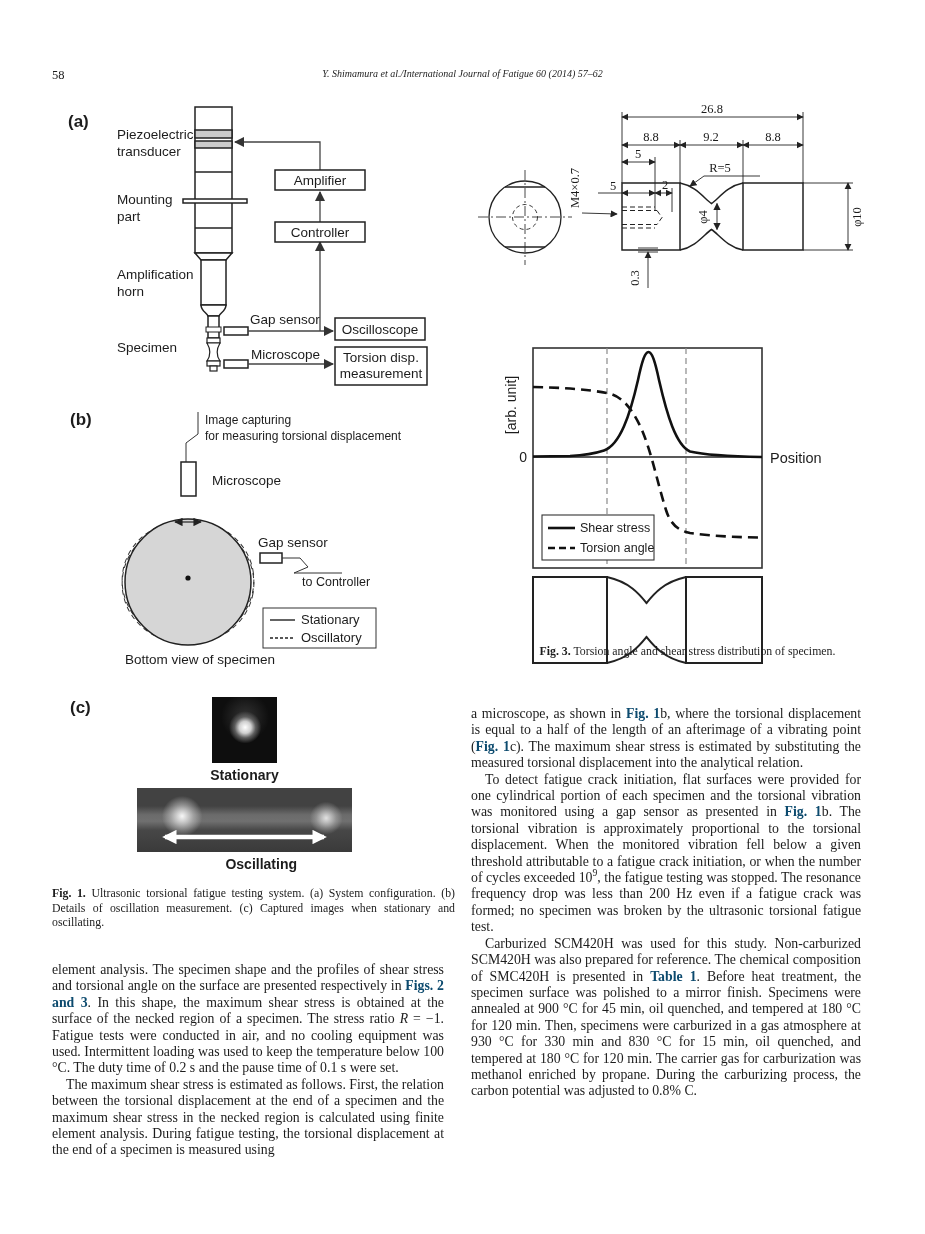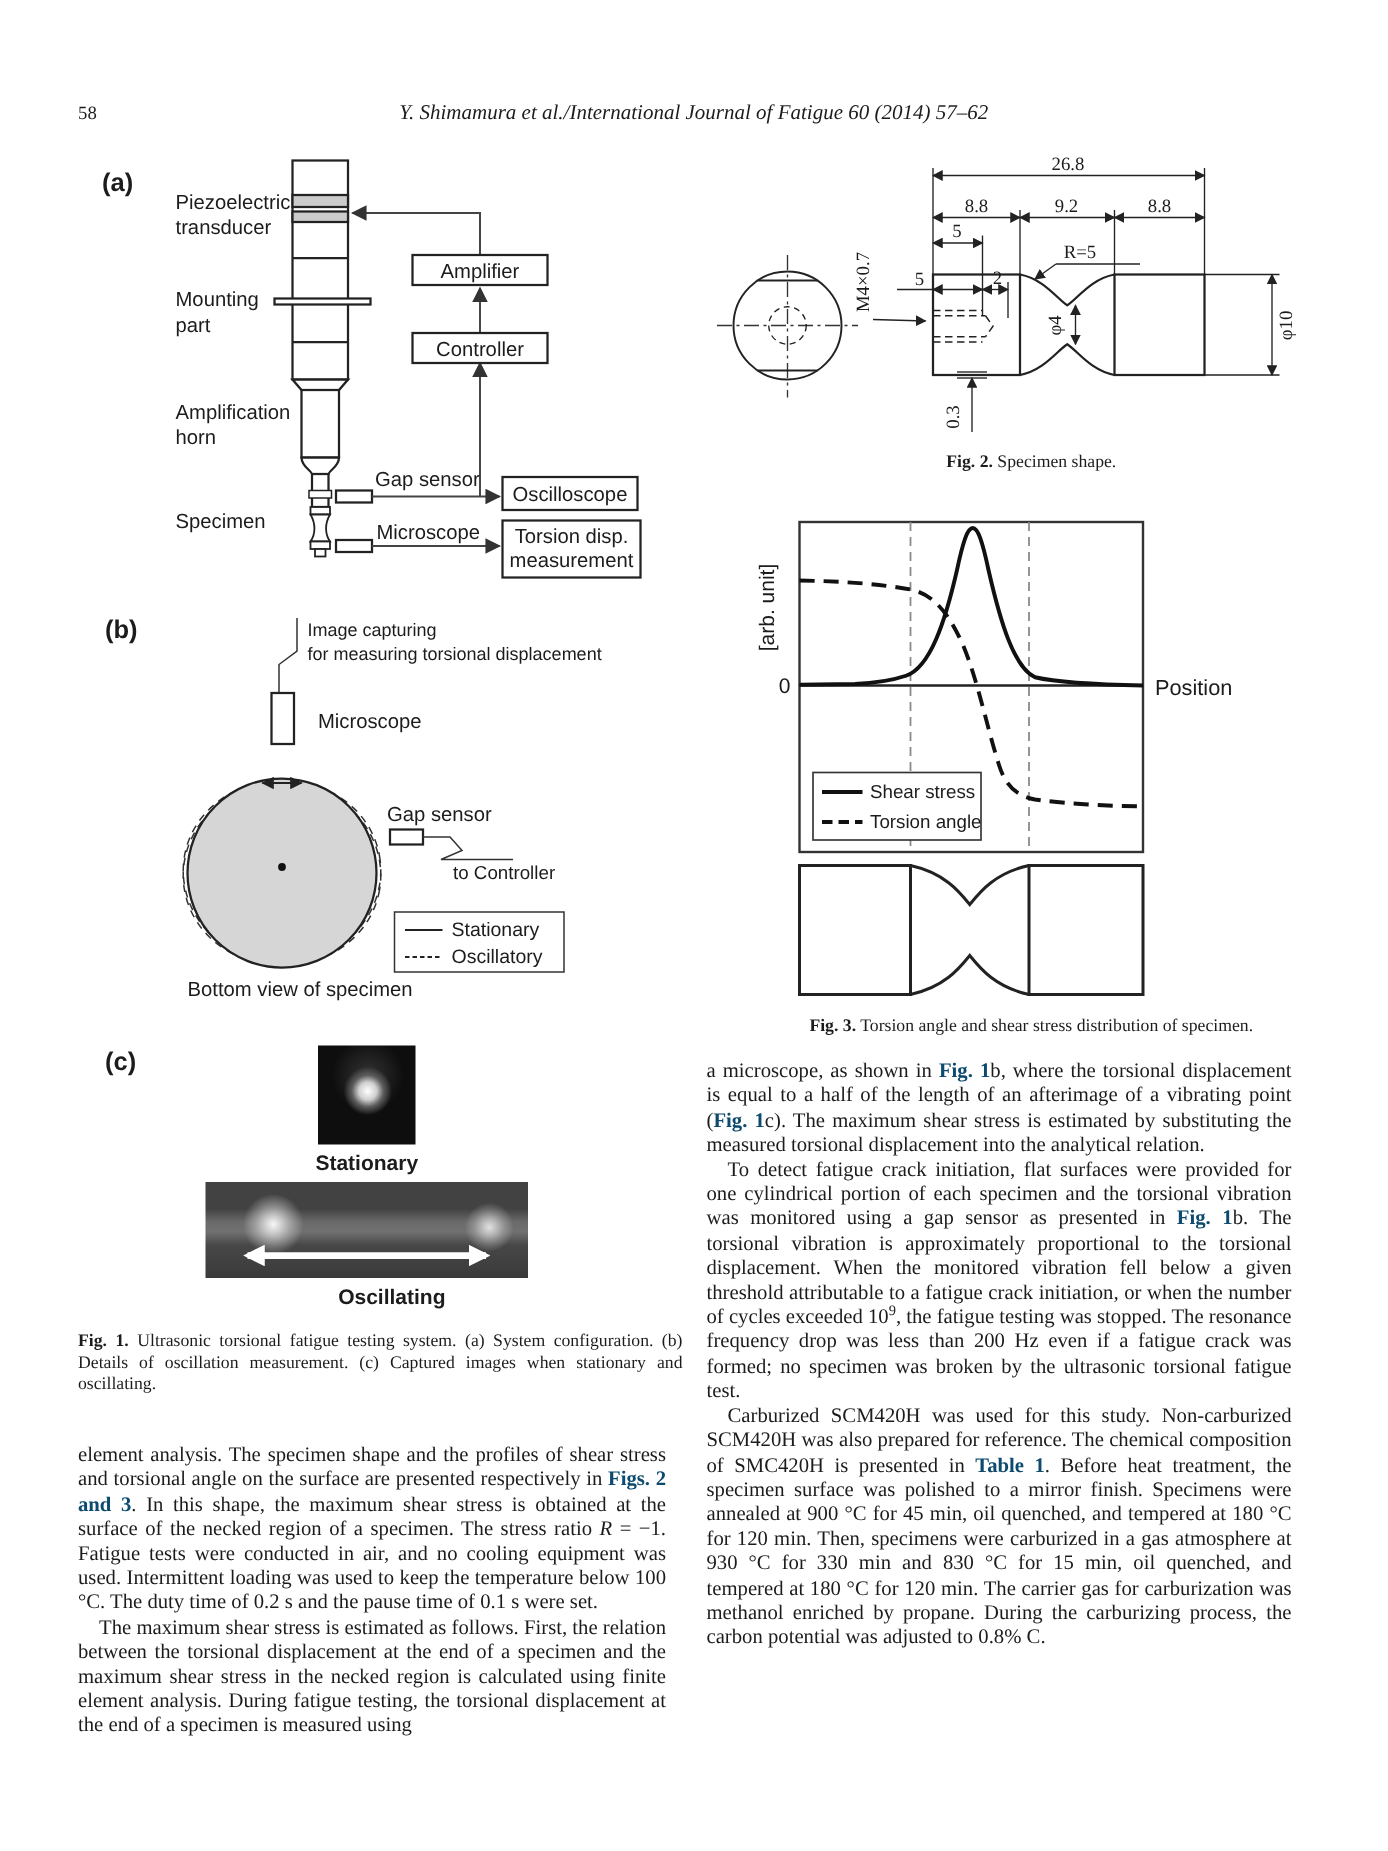--- a/index.html
+++ b/index.html
@@ -1,21 +1,21 @@
 <!DOCTYPE html>
 <html><head>
 <meta charset="utf-8">
 <style>
   html,body{margin:0;padding:0;background:#fff;}
   #page{position:relative;width:925px;height:1234px;background:#ffffff;overflow:hidden;
         font-family:"Liberation Serif", serif;color:#1c1c1c;}
   .abs{position:absolute;}
   
   .pagenum{font-size:12.5px;}
-  .runhead{font-size:14px;font-style:italic;text-align:center;}
+  .runhead{font-size:10px;font-style:italic;text-align:center;}
   
   .col{font-size:13.8px;line-height:16.4px;text-align:justify;}
   .col p{margin:0;}
   .col p.ind{text-indent:14px;}
   .col h2{font-size:13.8px;margin:19px 0 17px 0;font-weight:bold;}
   .lnk{color:#0c4a6e;font-weight:bold;}
   .it{font-style:italic;}
   .sup{vertical-align:super;font-size:70%;line-height:0;}
   .b{font-weight:bold;}
   
@@ -246,21 +246,20 @@
       <text x="303" y="41" class="ser">8.8</text>
       <text x="168" y="58" class="ser">5</text>
       <text x="143" y="90" class="ser">5</text>
       <text x="195" y="89" class="ser">2</text>
       <text x="250" y="72" class="ser">R=5</text>
       <text x="237" y="117" class="ser" transform="rotate(-90 237 117)">φ4</text>
       <text x="391" y="117" class="ser" transform="rotate(-90 391 117)">φ10</text>
       <text x="169" y="178" class="ser" transform="rotate(-90 169 178)">0.3</text>
     </g>
   </svg>
-  <div class="abs figcap-c" style="left:480px;top:300px;width:415px;"><span class="b">Fig. 2.</span><span> Specimen shape.</span></div>
 
   <svg class="abs" style="left:480px;top:330px;" width="430" height="345" viewBox="0 0 430 345">
 
     <rect x="53" y="18" width="229" height="220" fill="none" stroke="#333" stroke-width="1.6"></rect>
 
     <line x1="127" y1="18" x2="127" y2="238" stroke="#8a8a8a" stroke-width="1.2" stroke-dasharray="6 4"></line>
     <line x1="206" y1="18" x2="206" y2="238" stroke="#8a8a8a" stroke-width="1.2" stroke-dasharray="6 4"></line>
 
     <line x1="53" y1="127" x2="282" y2="127" stroke="#222" stroke-width="1.6"></line>
 
@@ -284,21 +283,21 @@
       <text x="100" y="222" font-size="12.5">Torsion angle</text>
     </g>
 
     <g stroke="#222" fill="none" stroke-width="2">
       <rect x="53" y="247" width="74" height="86"></rect>
       <rect x="206" y="247" width="76" height="86"></rect>
       <path d="M127,247 C150,252 160,265 166.5,273 C173,265 183,252 206,247"></path>
       <path d="M127,333 C150,328 160,315 166.5,307 C173,315 183,328 206,333"></path>
     </g>
   </svg>
-  <div class="abs figcap-c" style="left:480px;top:676px;width:415px;"><span class="b">Fig. 3.</span><span> Torsion angle and shear stress distribution of specimen.</span></div>
+  <div class="abs figcap-c" style="left:480px;top:644px;width:415px;"><span class="b">Fig. 3.</span><span> Torsion angle and shear stress distribution of specimen.</span></div>
 
   <div class="abs col" style="left:52px;top:962px;width:392px;">
     <p><span>element analysis. The specimen shape and the profiles of shear stress and torsional angle on the surface are presented respectively in </span><span class="lnk">Figs. 2 and 3</span><span>. In this shape, the maximum shear stress is obtained at the surface of the necked region of a specimen. The stress ratio </span><span class="it">R</span><span> = −1. Fatigue tests were conducted in air, and no cooling equipment was used. Intermittent loading was used to keep the temperature below 100 °C. The duty time of 0.2 s and the pause time of 0.1 s were set.</span></p>
     <p class="ind"><span>The maximum shear stress is estimated as follows. First, the relation between the torsional displacement at the end of a specimen and the maximum shear stress in the necked region is calculated using finite element analysis. During fatigue testing, the torsional displacement at the end of a specimen is measured using</span></p>
   </div>
 
   <div class="abs col" style="left:471px;top:706px;width:390px;">
     <p><span>a microscope, as shown in </span><span class="lnk">Fig. 1</span><span>b, where the torsional displacement is equal to a half of the length of an afterimage of a vibrating point (</span><span class="lnk">Fig. 1</span><span>c). The maximum shear stress is estimated by substituting the measured torsional displacement into the analytical relation.</span></p>
     <p class="ind"><span>To detect fatigue crack initiation, flat surfaces were provided for one cylindrical portion of each specimen and the torsional vibration was monitored using a gap sensor as presented in </span><span class="lnk">Fig. 1</span><span>b. The torsional vibration is approximately proportional to the torsional displacement. When the monitored vibration fell below a given threshold attributable to a fatigue crack initiation, or when the number of cycles exceeded 10</span><span class="sup">9</span><span>, the fatigue testing was stopped. The resonance frequency drop was less than 200 Hz even if a fatigue crack was formed; no specimen was broken by the ultrasonic torsional fatigue test.</span></p>
     <p class="ind"><span>Carburized SCM420H was used for this study. Non-carburized SCM420H was also prepared for reference. The chemical composition of SMC420H is presented in </span><span class="lnk">Table 1</span><span>. Before heat treatment, the specimen surface was polished to a mirror finish. Specimens were annealed at 900 °C for 45 min, oil quenched, and tempered at 180 °C for 120 min. Then, specimens were carburized in a gas atmosphere at 930 °C for 330 min and 830 °C for 15 min, oil quenched, and tempered at 180 °C for 120 min. The carrier gas for carburization was methanol enriched by propane. During the carburizing process, the carbon potential was adjusted to 0.8% C.</span></p>

